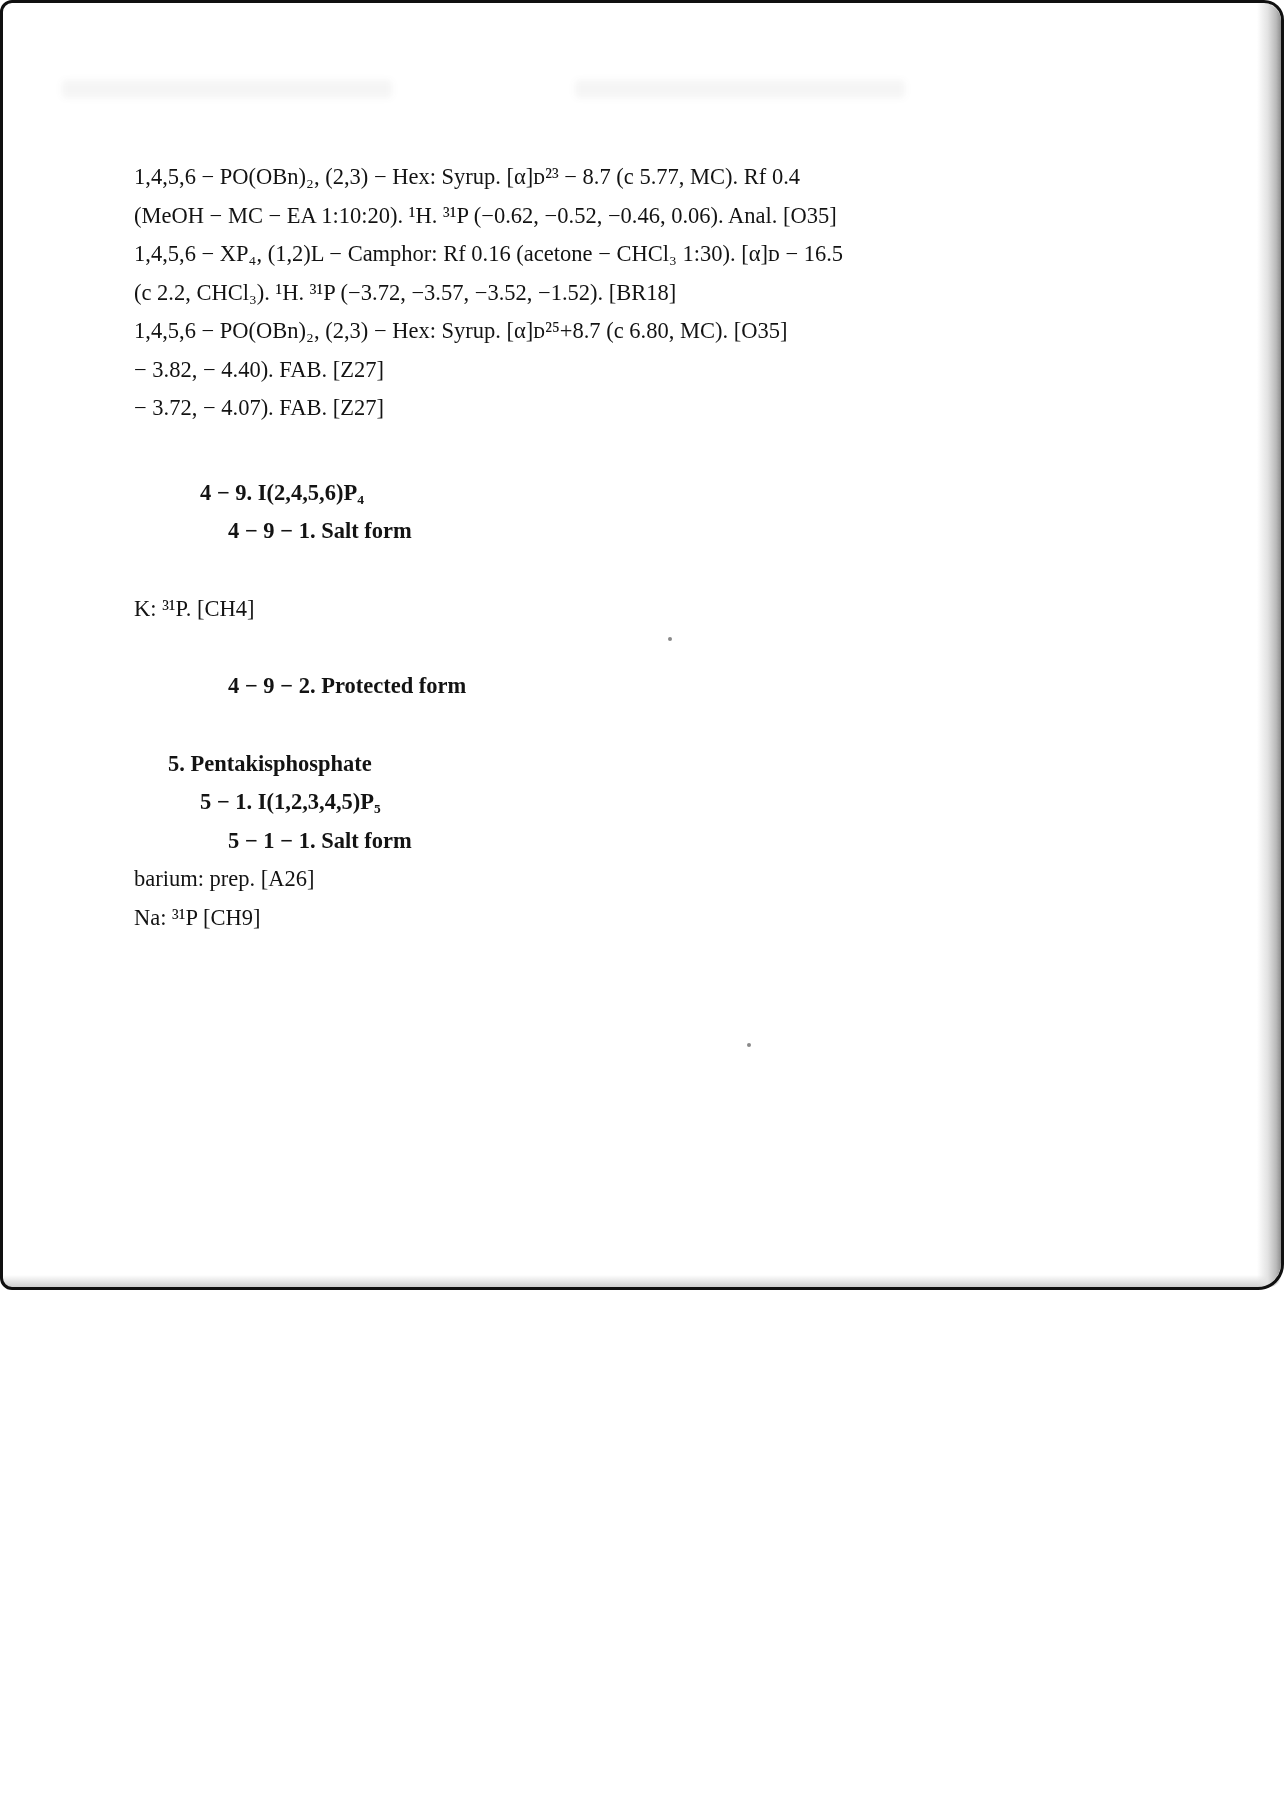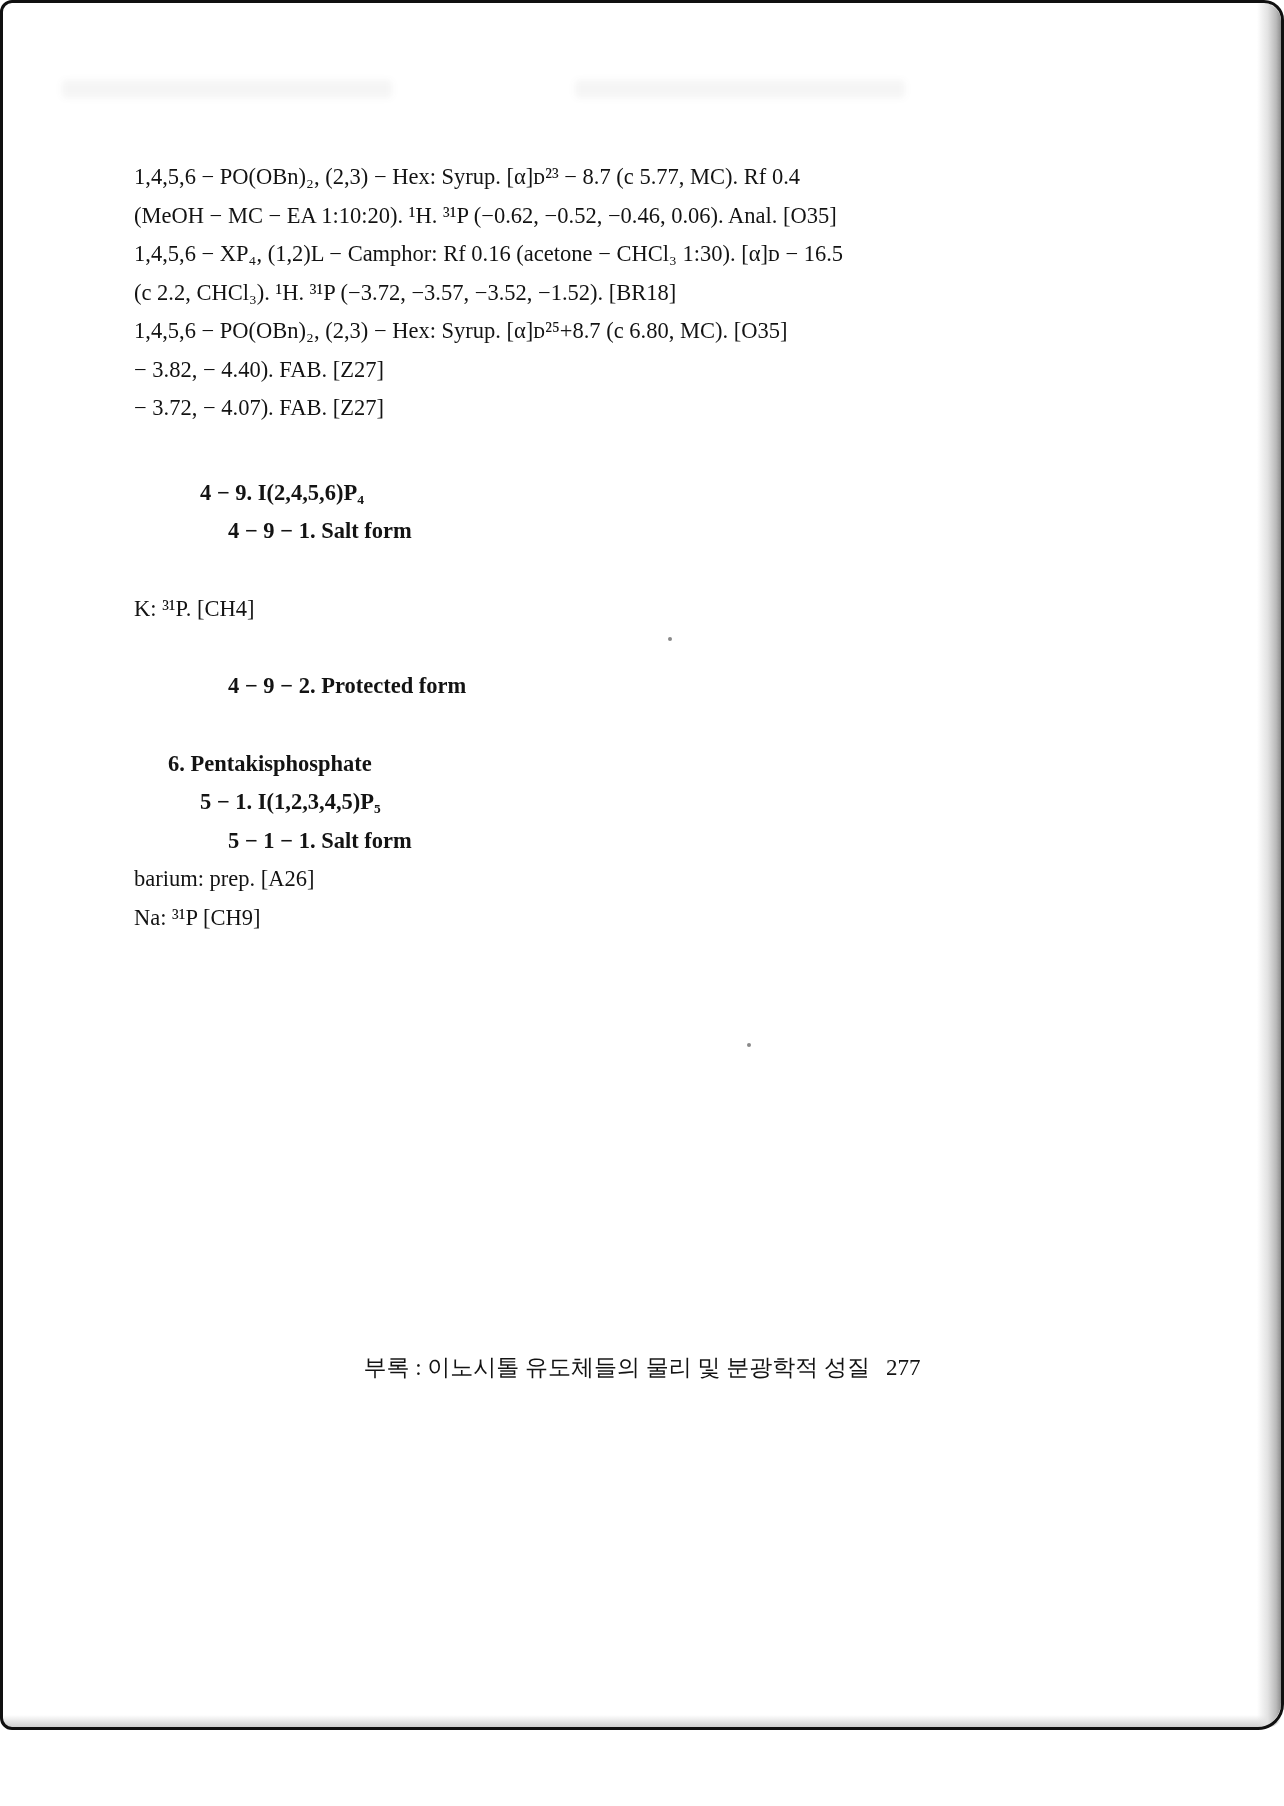--- a/index.html
+++ b/index.html
@@ -3,21 +3,21 @@
 <meta charset="utf-8">
 <style>
   html, body {
     margin: 0;
     padding: 0;
     background: #ffffff;
   }
   .scan {
     position: relative;
     width: 1284px;
-    height: 1730px;
+    height: 1290px;
     background: #ffffff;
     overflow: hidden;
     font-family: "Liberation Serif", "DejaVu Serif", serif;
     color: #131313;
   }
   
   .frame {
     position: absolute;
     inset: 0;
     border: 3px solid #101010;
@@ -122,21 +122,21 @@
     <p class="line">− 3.72, − 4.07). FAB. [Z27]</p>
 
     <p class="line h ind2 mt-md">4 − 9. I(2,4,5,6)P₄</p>
     <p class="line h ind3">4 − 9 − 1. Salt form</p>
 
     <p class="line mt-1">K: ³¹P. [CH4]</p>
 
     <p class="line h ind3 mt-1">4 − 9 − 2. Protected form</p>
 
 
-    <p class="line h ind1 mt-1">6. Pentakisphosphate</p>
+    <p class="line h ind1 mt-1">5. Pentakisphosphate</p>
     <p class="line h ind2">5 − 1. I(1,2,3,4,5)P₅</p>
     <p class="line h ind3">5 − 1 − 1. Salt form</p>
 
     <p class="line">barium: prep. [A26]</p>
     <p class="line">Na: ³¹P [CH9]</p>
 
   </div>
 
   <div class="footer">
     <span>부록 : 이노시톨 유도체들의 물리 및 분광학적 성질</span><span class="page-num">277</span>

